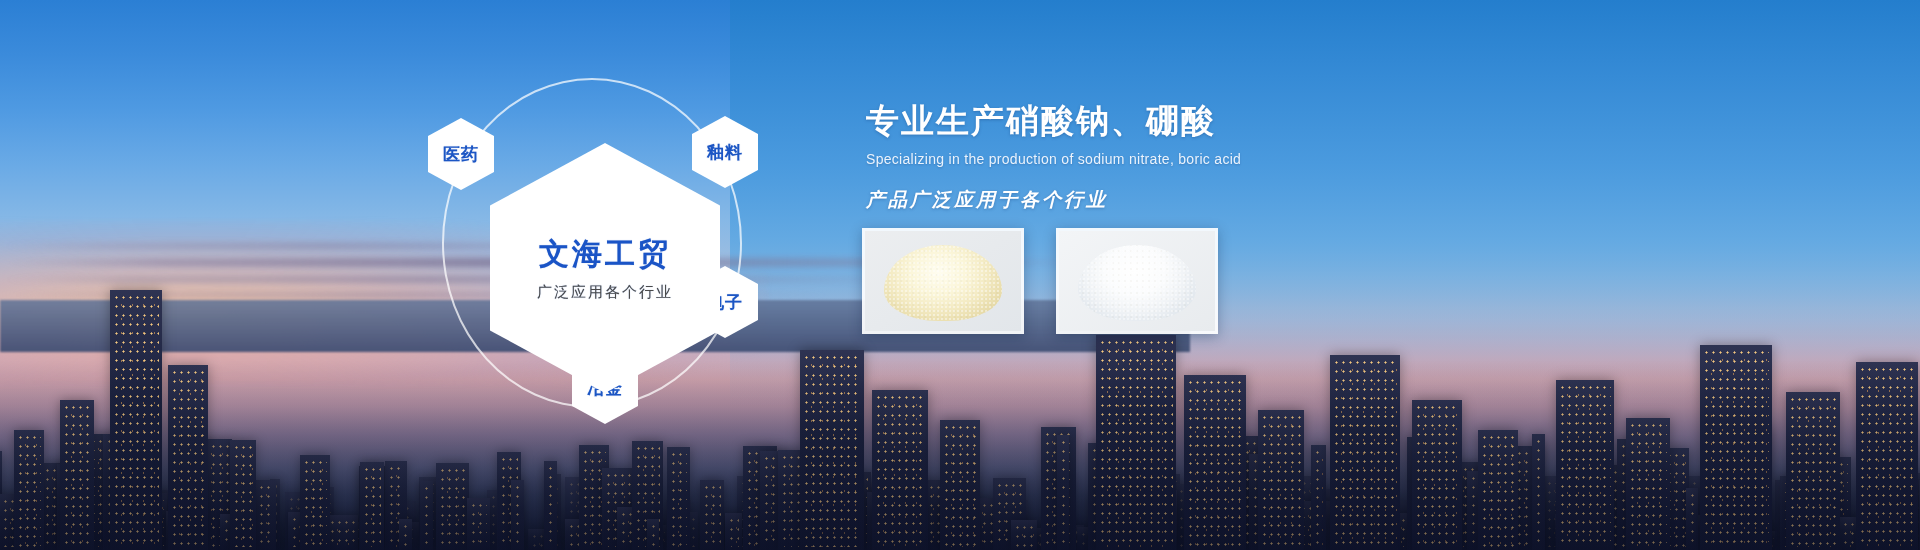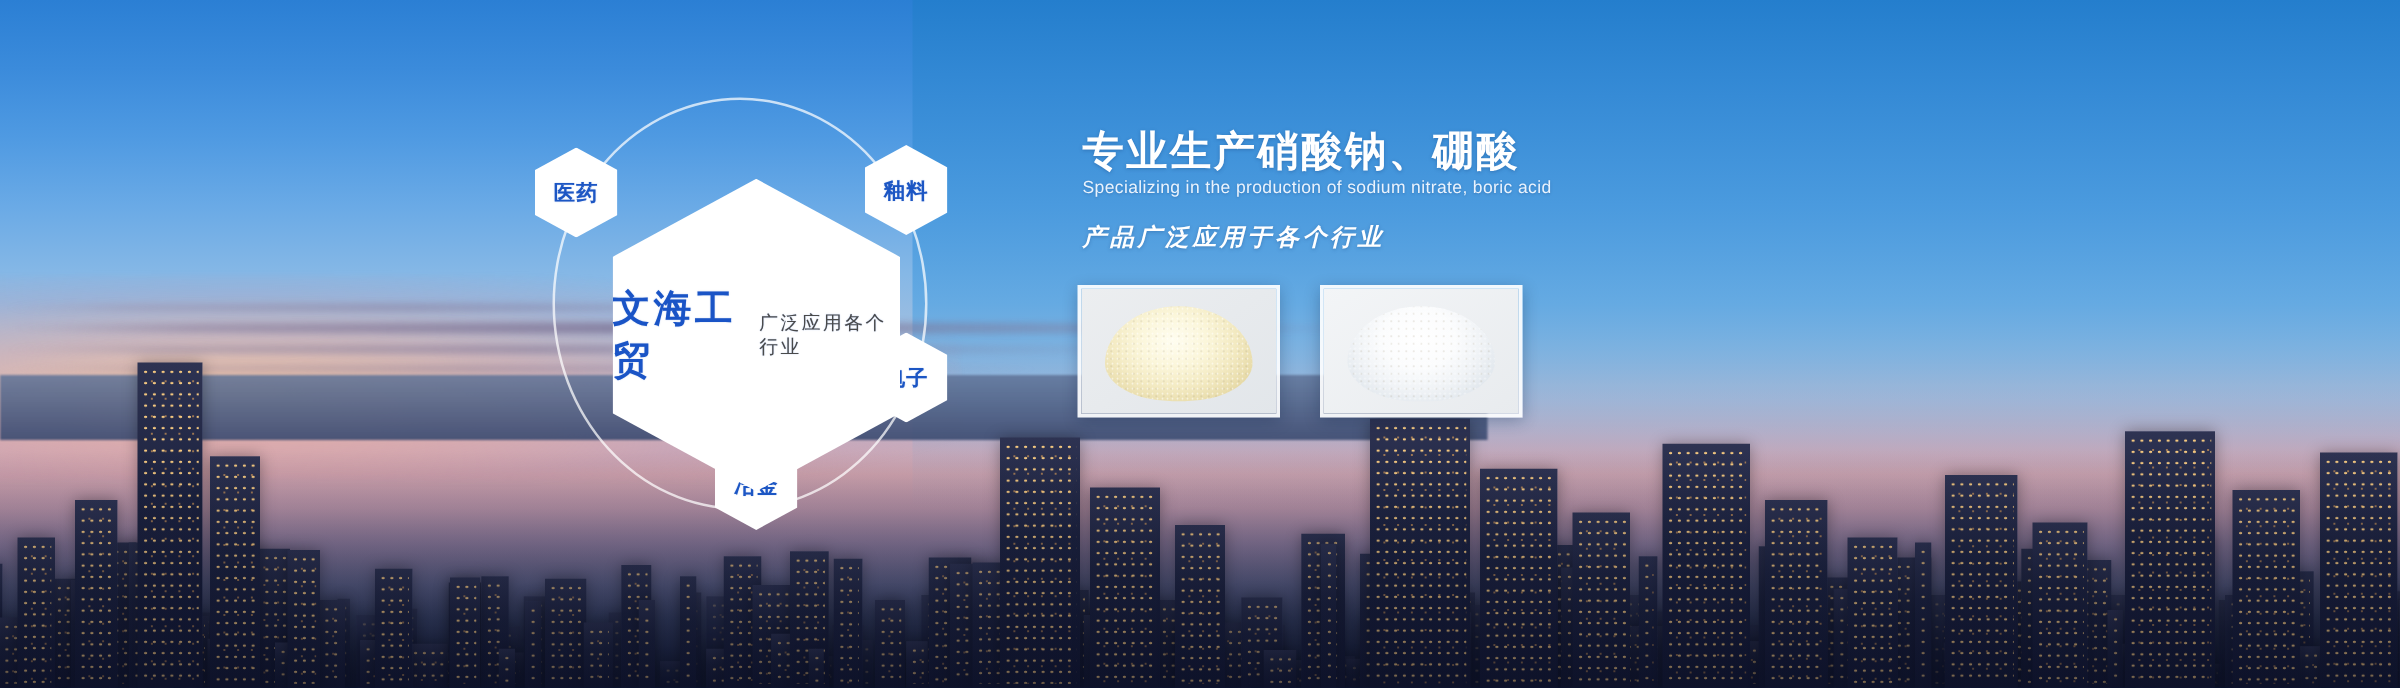--- a/index.html
+++ b/index.html
@@ -105,38 +105,38 @@
     position:absolute;
     background:#ffffff;
     clip-path:polygon(50% 0%,100% 25%,100% 75%,50% 100%,0% 75%,0% 25%);
     display:flex; align-items:center; justify-content:center;
     color:#1c56c4; font-weight:bold; letter-spacing:1px;
     text-shadow:0 0 1px rgba(28,86,196,.4);
   }
   .hex.small { width:66px; height:72px; font-size:17px; }
   .hex.center {
     width:230px; height:250px; font-size:17px;
-    gap:8px;
+    flex-direction:column; gap:8px;
     box-shadow:0 4px 22px rgba(20,40,90,.18);
   }
   .center-title {
     font-size:30px; font-weight:bold; color:#1a54c6; letter-spacing:3px;
   }
   .center-sub {
     font-size:15px; color:#4a4a4a; letter-spacing:2px; font-weight:normal;
   }
 
   
   .copy { position:absolute; left:866px; top:100px; width:760px; }
   .headline {
     font-size:33px; font-weight:bold; color:#ffffff; letter-spacing:2px;
     line-height:1.25; text-shadow:0 1px 3px rgba(20,60,120,.35);
   }
   .subline {
-    margin-top:0; font-size:14px; color:#eaf3fd; letter-spacing:.3px;
+    margin-top:10px; font-size:14px; color:#eaf3fd; letter-spacing:.3px;
     text-shadow:0 1px 2px rgba(20,60,120,.3);
   }
   .tagline {
     margin-top:20px; font-size:19px; color:#ffffff; letter-spacing:3px;
     font-family:"Liberation Serif","DejaVu Serif",serif;
     font-style:italic; font-weight:bold;
     text-shadow:0 1px 3px rgba(20,60,120,.35);
   }
 
   

